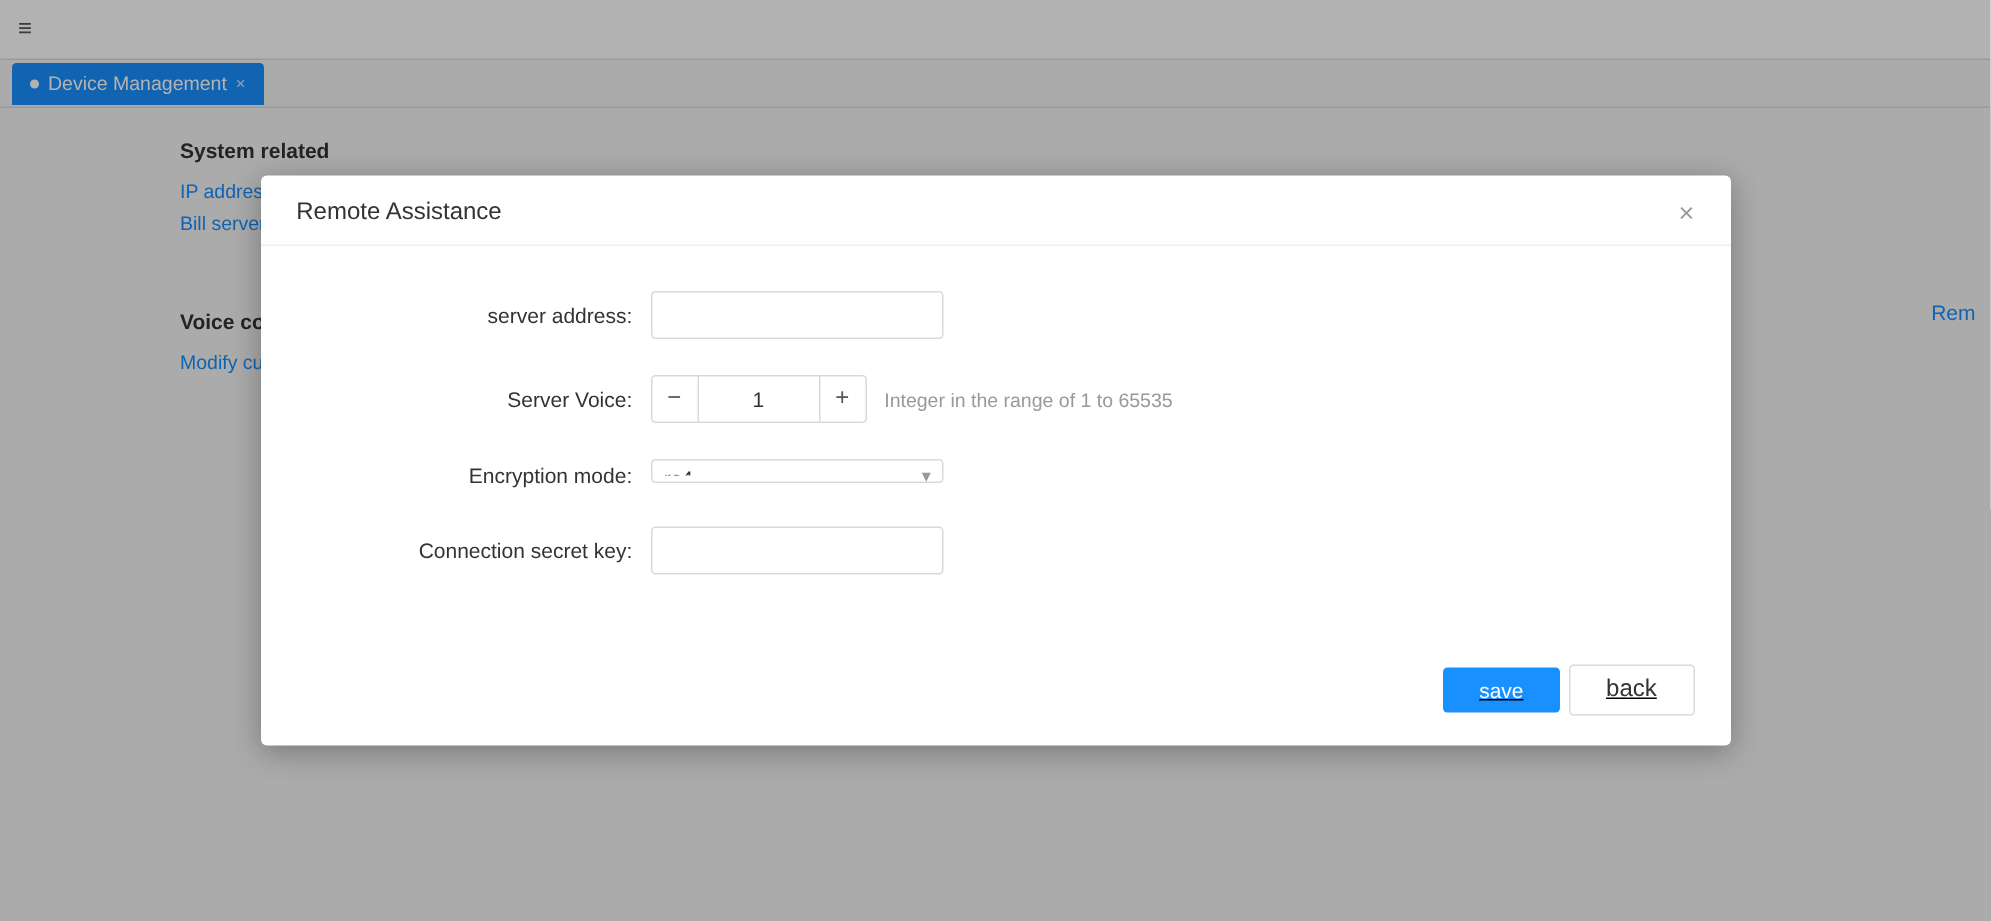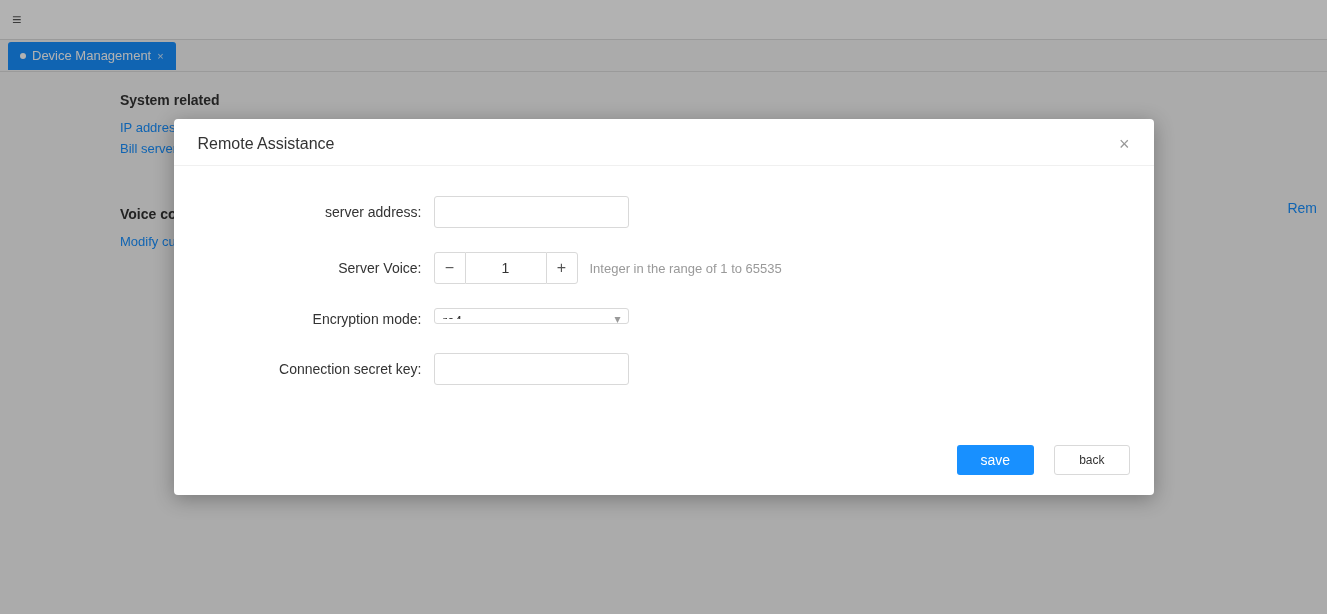--- a/index.html
+++ b/index.html
@@ -226,38 +226,39 @@
       color: #999;
       font-size: 12px;
     }
 
     
     .modal-footer {
       display: flex;
       justify-content: flex-end;
       align-items: center;
       padding: 16px 24px 20px 24px;
-      gap: 20px;
+      gap: 6px;
+      text-decoration: underline;
     }
     .btn-save {
       background: #1890ff;
       color: #fff;
       border: none;
       border-radius: 3px;
       padding: 7px 24px;
       font-size: 14px;
       cursor: pointer;
     }
     .btn-back {
       background: #fff;
       color: #333;
       border: 1px solid #d9d9d9;
       border-radius: 3px;
       padding: 7px 24px;
-      font-size: 12px;
+      font-size: 16px;
       cursor: pointer;
     }
 
     
     .bg-right-text {
       position: absolute;
       top: 200px;
       right: 10px;
       color: #1890ff;
       font-size: 14px;

